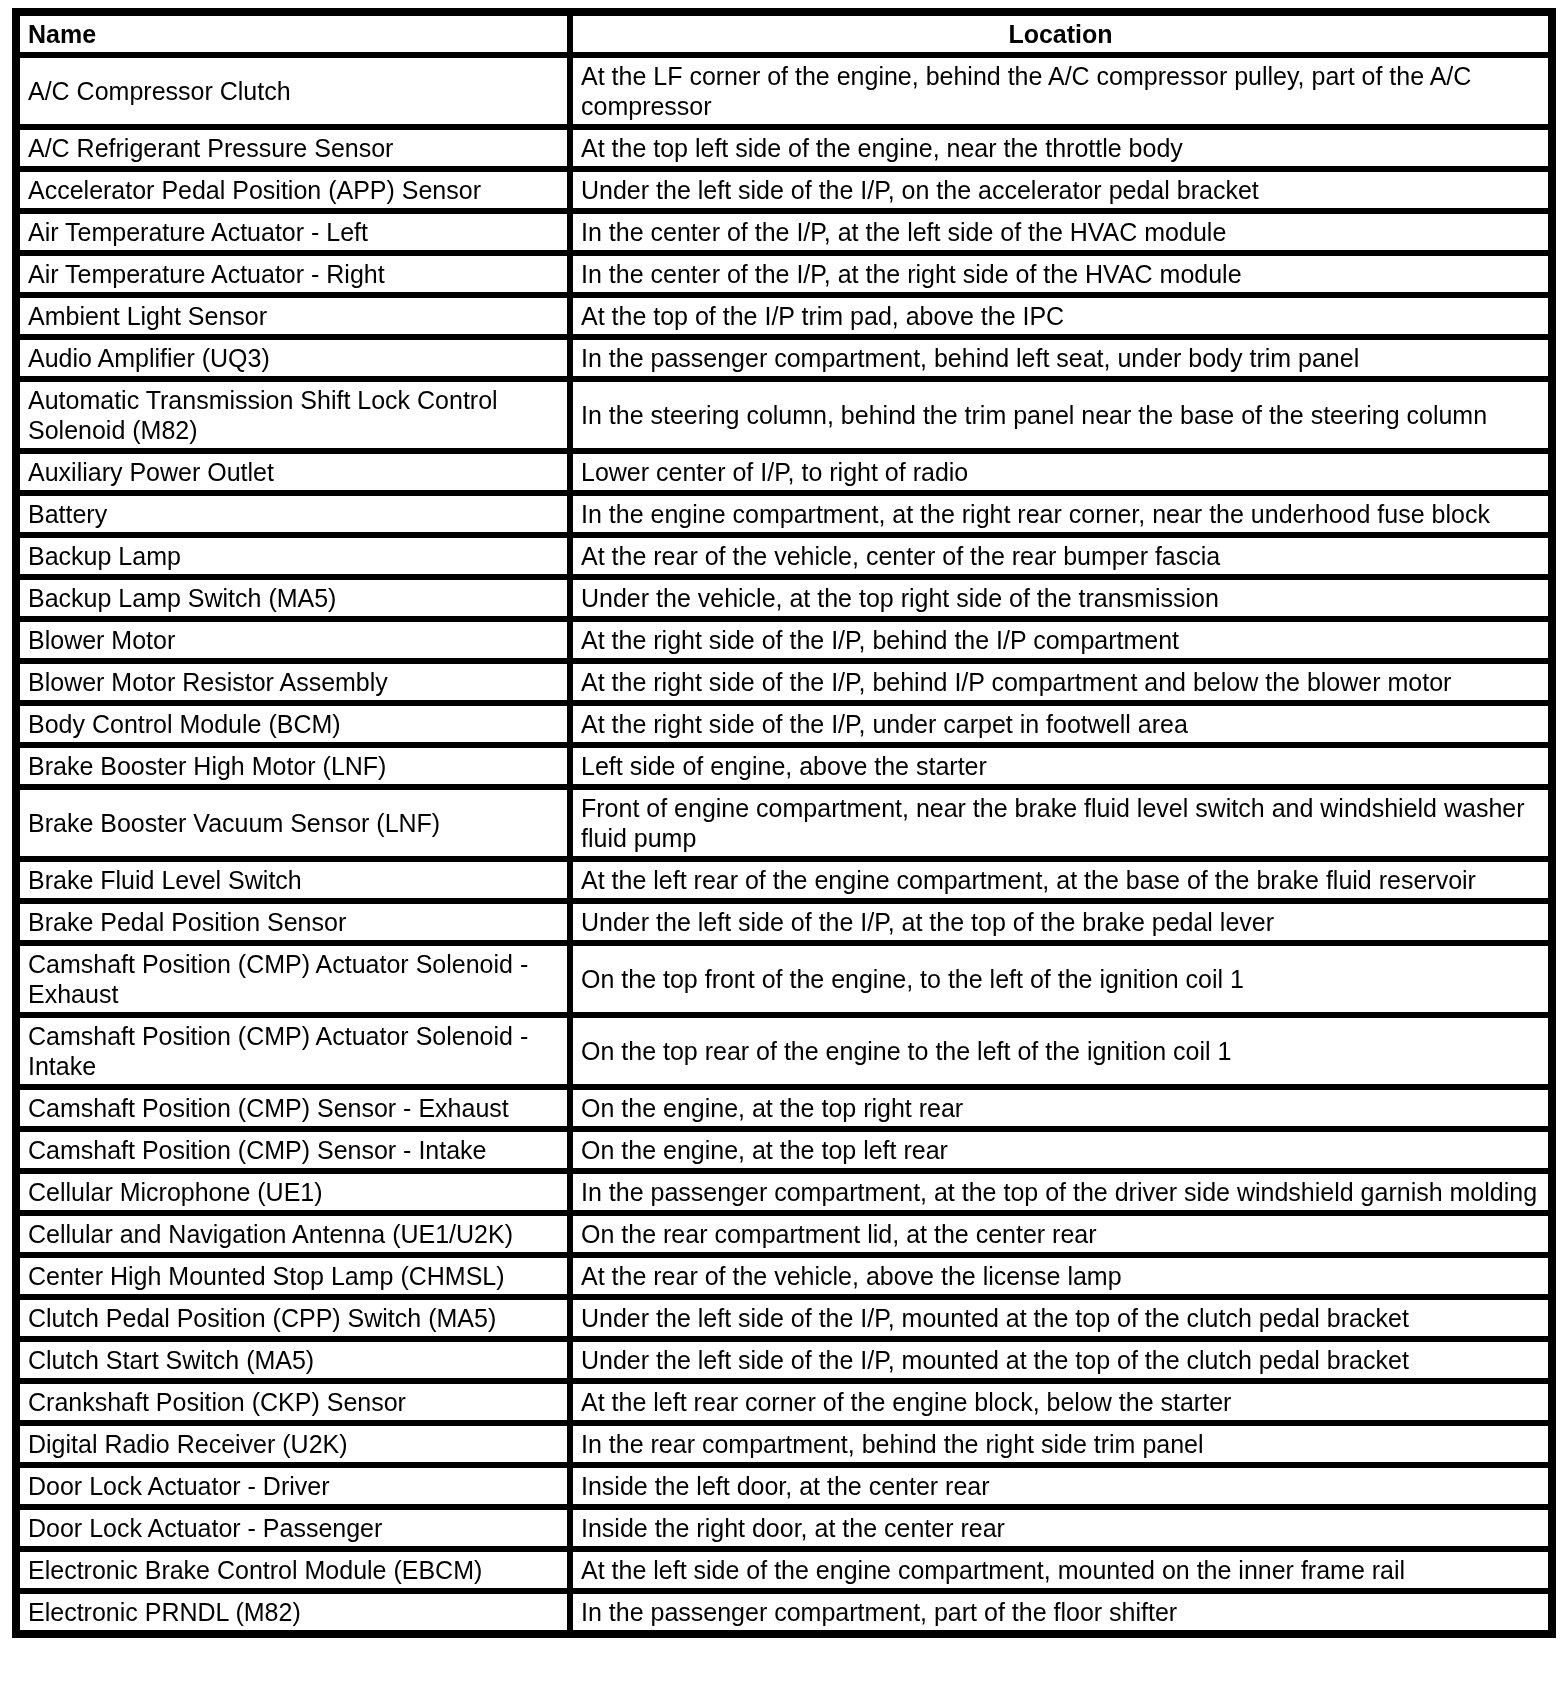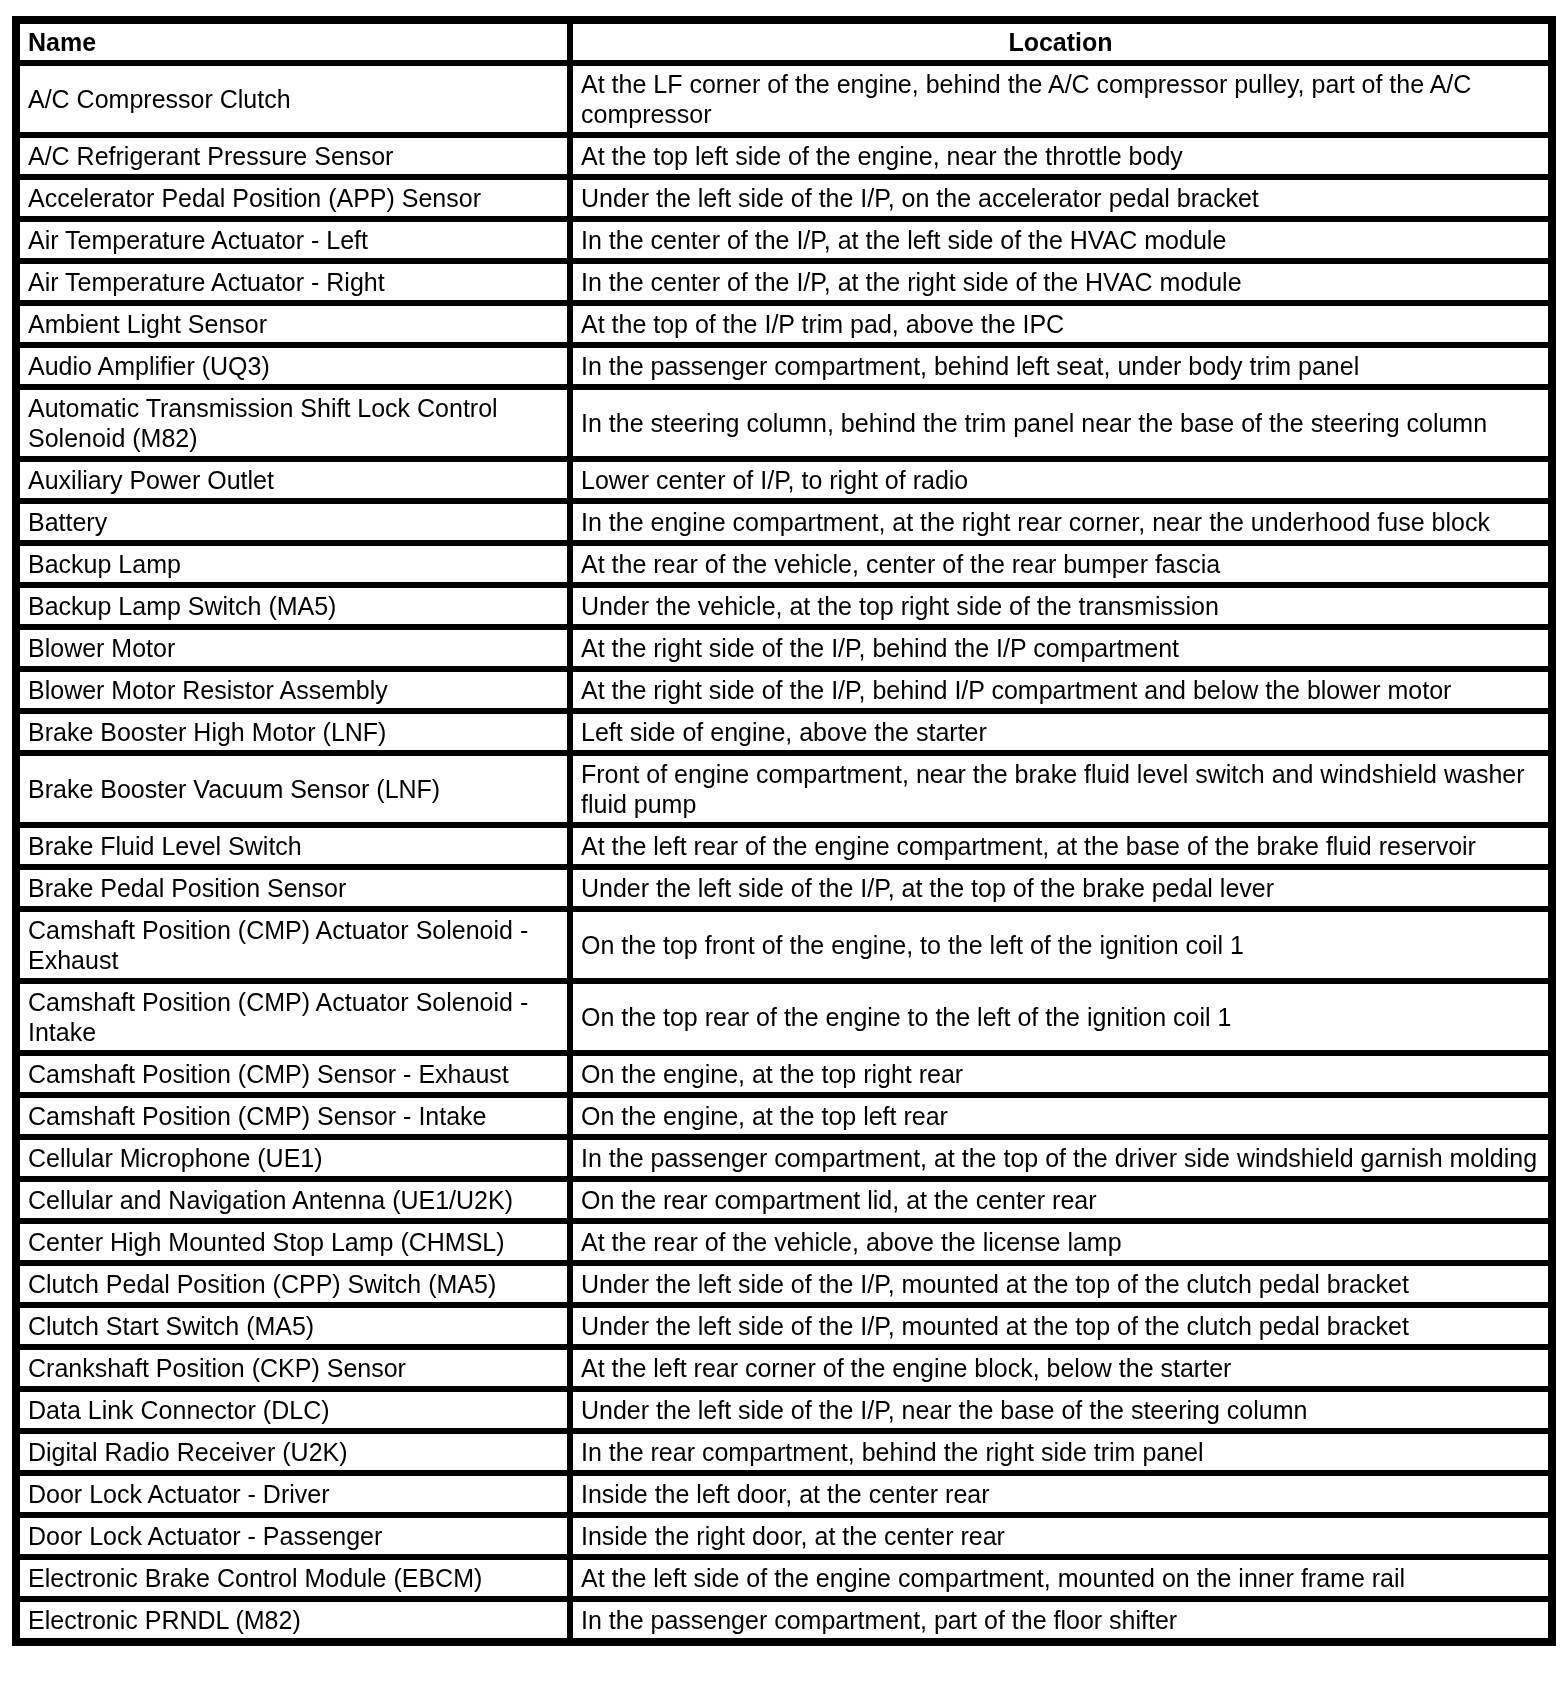--- a/index.html
+++ b/index.html
@@ -7,21 +7,21 @@
     padding: 0;
     background: #ffffff;
     color: #000000;
     font-family: "Liberation Sans", sans-serif;
   }
   .page {
     width: 1568px;
     height: 1702px;
     background: #ffffff;
     box-sizing: border-box;
-    padding: 16px 12px;
+    padding: 8px 12px;
   }
   table.loc-table {
     border-collapse: collapse;
     table-layout: fixed;
     width: 1544px;
     border: 8px solid #000000;
     font-size: 25px;
     line-height: 30px;
   }
   table.loc-table th,
@@ -110,20 +110,24 @@
         </tr>
         <tr>
           <td class="col-name">Blower Motor</td>
           <td class="col-loc">At the right side of the I/P, behind the I/P compartment</td>
         </tr>
         <tr>
           <td class="col-name">Blower Motor Resistor Assembly</td>
           <td class="col-loc">At the right side of the I/P, behind I/P compartment and below the blower motor</td>
         </tr>
         <tr>
+          <td class="col-name">Body Control Module (BCM)</td>
+          <td class="col-loc">At the right side of the I/P, under carpet in footwell area</td>
+        </tr>
+        <tr>
           <td class="col-name">Brake Booster High Motor (LNF)</td>
           <td class="col-loc">Left side of engine, above the starter</td>
         </tr>
         <tr>
           <td class="col-name">Brake Booster Vacuum Sensor (LNF)</td>
           <td class="col-loc">Front of engine compartment, near the brake fluid level switch and windshield washer fluid pump</td>
         </tr>
         <tr>
           <td class="col-name">Brake Fluid Level Switch</td>
           <td class="col-loc">At the left rear of the engine compartment, at the base of the brake fluid reservoir</td>
@@ -164,24 +168,20 @@
           <td class="col-name">Clutch Pedal Position (CPP) Switch (MA5)</td>
           <td class="col-loc">Under the left side of the I/P, mounted at the top of the clutch pedal bracket</td>
         </tr>
         <tr>
           <td class="col-name">Clutch Start Switch (MA5)</td>
           <td class="col-loc">Under the left side of the I/P, mounted at the top of the clutch pedal bracket</td>
         </tr>
         <tr>
           <td class="col-name">Crankshaft Position (CKP) Sensor</td>
           <td class="col-loc">At the left rear corner of the engine block, below the starter</td>
-        </tr>
-        <tr>
-          <td class="col-name">Data Link Connector (DLC)</td>
-          <td class="col-loc">Under the left side of the I/P, near the base of the steering column</td>
         </tr>
         <tr>
           <td class="col-name">Digital Radio Receiver (U2K)</td>
           <td class="col-loc">In the rear compartment, behind the right side trim panel</td>
         </tr>
         <tr>
           <td class="col-name">Door Lock Actuator - Driver</td>
           <td class="col-loc">Inside the left door, at the center rear</td>
         </tr>
         <tr>

